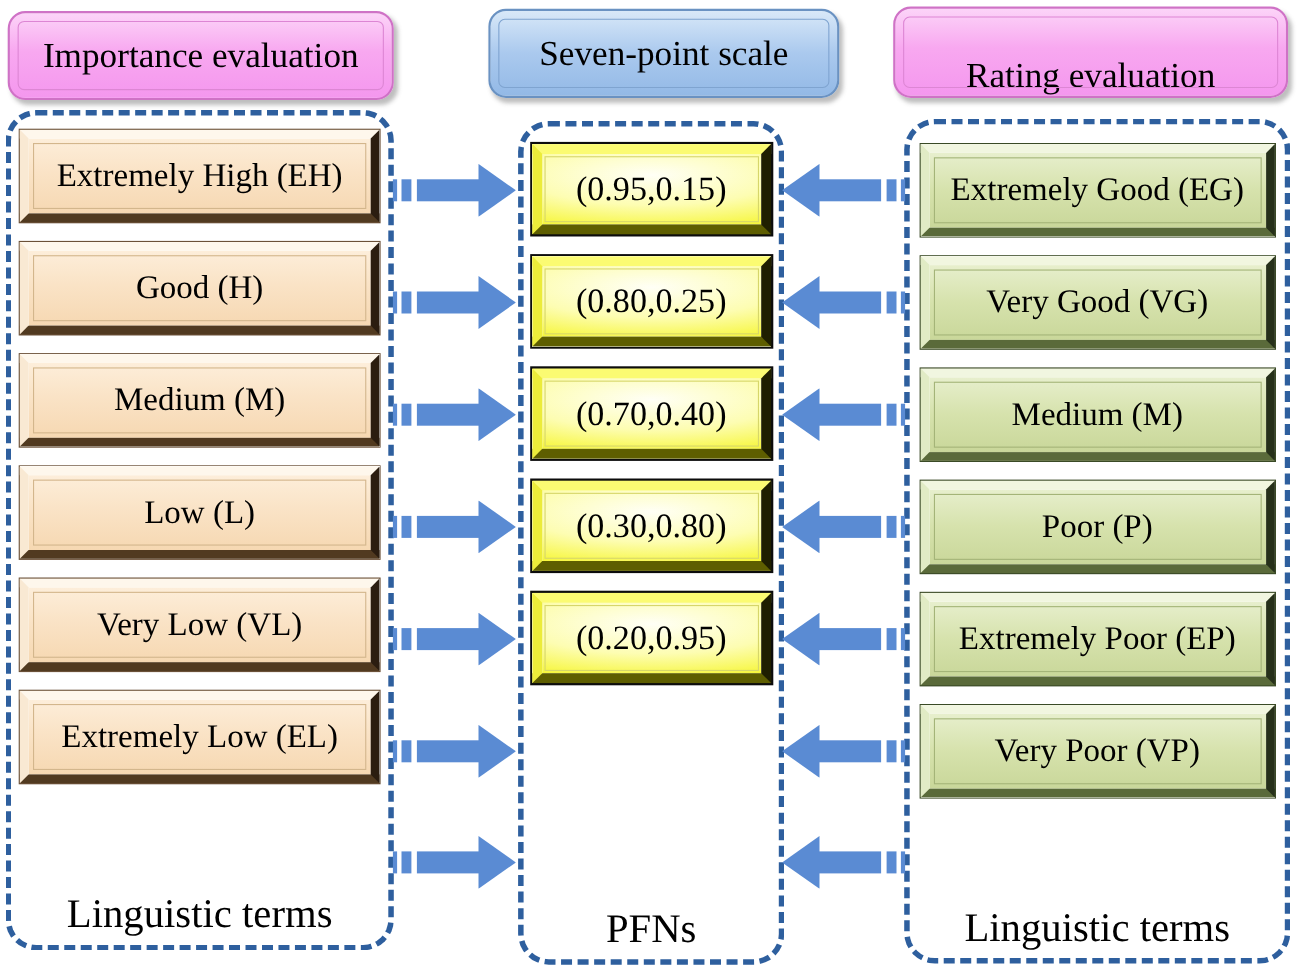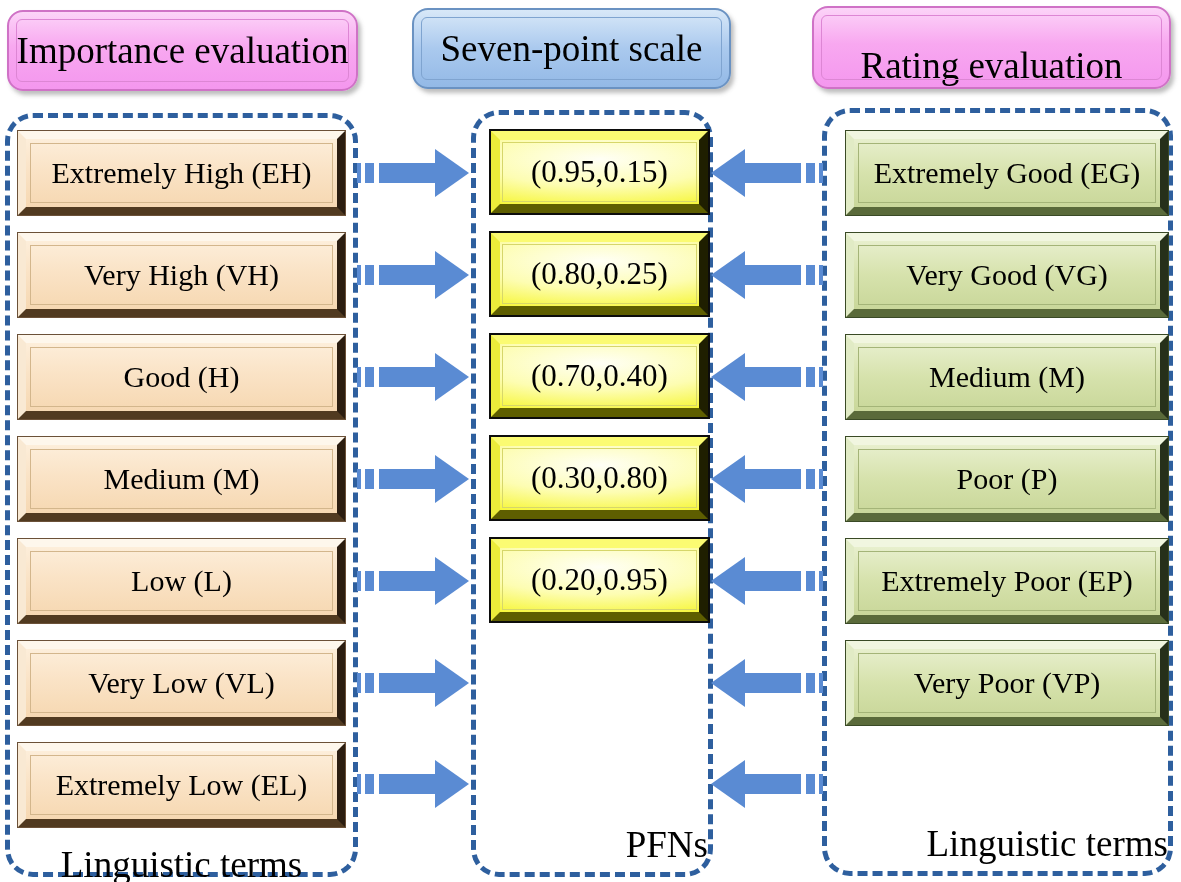--- a/index.html
+++ b/index.html
@@ -3,21 +3,21 @@
 <meta charset="utf-8">
 <style>
   html,body{margin:0;padding:0;background:#ffffff;}
   .stage{
     position:relative;width:1181px;height:882px;background:#ffffff;overflow:hidden;
     font-family:"Liberation Serif","DejaVu Serif",serif;color:#000;
   }
   
   .pill{
     position:absolute;display:flex;align-items:center;justify-content:center;
-    border-radius:16px;font-size:37px;
+    border-radius:16px;font-size:32px;
     box-shadow:3px 4px 4px rgba(110,110,110,.45);
   }
   .pill::after{
     content:"";position:absolute;inset:7px;border-radius:6px;pointer-events:none;
   }
   .pill-pink{
     background:linear-gradient(180deg,#fcd4f8 0%,#f8a8f0 45%,#f497ee 100%);
     border:2px solid #cf72c6;
   }
   .pill-pink::after{border:1px solid #dd86d4;}
@@ -69,47 +69,44 @@
     box-shadow:0 0 0 1px #3a4a26;
   }
   .box-green::after{border:1px solid #a4b478;}
 
   
   .arrow{position:absolute;width:112px;height:48px;}
   .arrow svg{display:block;width:100%;height:100%;}
   .arrow-left-dir{transform:scaleX(-1);}
 
   
-  .panel-imp{left:5px;top:113px;width:353px;height:764px;padding-top:13px;gap:18px;}
-  .panel-pfn{left:471px;top:110px;width:242px;height:767px;padding-top:16px;gap:20px;align-items:flex-end;}
-  .panel-rat{left:822px;top:108px;width:351px;height:768px;padding-top:18px;gap:18px;align-items:flex-end;}
+  .panel-imp{left:5px;top:100px;width:353px;height:764px;padding-top:13px;gap:18px;}
+  .panel-pfn{left:471px;top:110px;width:242px;height:767px;padding-top:16px;gap:20px;}
+  .panel-rat{left:822px;top:108px;width:351px;height:768px;padding-top:18px;gap:18px;}
 </style>
 </head>
 <body>
 
 <div class="stage">
 
   <div class="pill pill-pink" style="left:7px;top:10px;width:347px;height:77px;">
     <span>Importance evaluation</span>
   </div>
-  <div class="pill pill-blue" style="left:412px;top:8px;width:315px;height:77px;">
+  <div class="pill pill-blue" style="left:444px;top:8px;width:315px;height:77px;">
     <span>Seven-point scale</span>
   </div>
   <div class="pill pill-pink" style="left:812px;top:6px;width:355px;height:79px;align-items:flex-end;">
     <span>Rating evaluation</span>
   </div>
 
   <div class="panel panel-imp">
     <div class="box box-tan">
         <span>Extremely High (EH)</span>
       </div>
     <div class="box box-tan">
-        <span>Very High (VH)</span>
-      </div>
-    <div class="box box-tan">
         <span>Good (H)</span>
       </div>
     <div class="box box-tan">
         <span>Medium (M)</span>
       </div>
     <div class="box box-tan">
         <span>Low (L)</span>
       </div>
     <div class="box box-tan">
         <span>Very Low (VL)</span>

